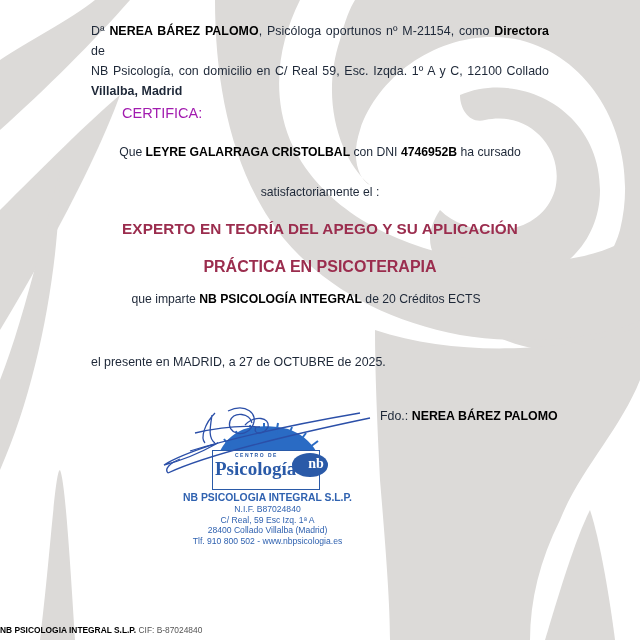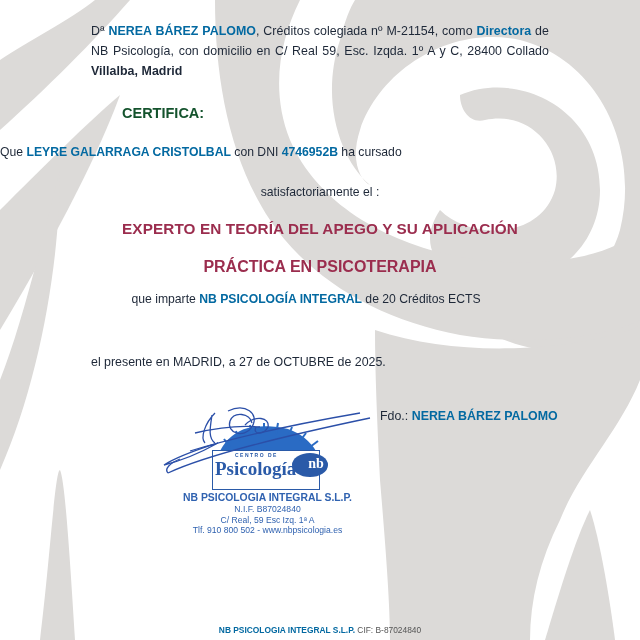--- a/index.html
+++ b/index.html
@@ -4,40 +4,40 @@
   <style>
     html, body { margin:0; padding:0; }
     body { width:640px; height:640px; background:#ffffff; position:relative; overflow:hidden;
            font-family:"Liberation Sans", sans-serif; color:#1f2a3a; }
     .bg { position:absolute; left:0; top:0; width:640px; height:640px; z-index:0; }
     .page { position:absolute; left:0; top:0; width:640px; height:640px; z-index:1; }
     .txt { position:absolute; font-size:12.4px; line-height:20px; color:#1e2838; white-space:nowrap; }
     .intro { left:91px; top:21px; width:458px; white-space:normal; text-align:justify; letter-spacing:0.05px; }
     .intro .l { display:block; text-align-last:justify; }
     .intro .l.last { text-align-last:left;font-weight:bold; }
-    b { font-weight:bold; color:#0369a1; }
-    .cert { left:122px; top:103px; font-size:14.5px; font-weight:bold; color:#14532d; }
-    .que { left:0; width:640px; top:142px; font-size:12.2px; padding-left:-10px; }
+    b { font-weight:bold; color:#000000; }
+    .cert { left:122px; top:103px; font-size:14.5px; font-weight:normal; color:#a21caf; }
+    .que { left:0; width:640px; top:142px; text-align:center; font-size:12.2px; padding-left:-10px; }
     .satis { left:0; width:640px; top:182px; text-align:center; font-size:12.2px; }
     .title1 { left:0; width:640px; top:219px; text-align:center; font-size:15.3px; font-weight:bold; color:#9b2d4e; letter-spacing:0.1px; }
     .title2 { left:0; width:640px; top:257px; text-align:center; font-size:16px; font-weight:bold; color:#9b2d4e; }
     .imparte { left:0; width:612px; top:289px; text-align:center; font-size:12.2px; }
     .closing1 { left:91px; top:337px; font-size:12.4px; }
     .closing2 { left:91px; top:352px; font-size:12.4px; }
     .fdo { left:380px; top:398px; font-size:12.4px;margin-top:8px; }
     .stamp { position:absolute; left:160px; top:403px; width:215px; height:150px; }
     .stamp-box { position:absolute; left:52px; top:47px; width:106px; height:38px; border:1.5px solid #2a5aa8; background:#fff; }
     .stamp-logo { position:absolute; left:55px; top:55px; font-family:"Liberation Serif", serif; font-size:19px; font-weight:bold; color:#2a5aa8; }
     .stamp-logo .centro { position:absolute; left:20px; top:-6px; font-size:5px; letter-spacing:1.5px; font-family:"Liberation Sans", sans-serif; }
     .stamp-nb { position:absolute; left:132px; top:50px; width:24px; height:24px; border-radius:50%; background:#2a5aa8; color:#fff;
                 font-family:"Liberation Serif", serif; font-size:14px; font-weight:bold; text-align:center; line-height:22px;padding-left:12px; }
     .stamp-lines { position:absolute; left:0; top:88px; width:215px; text-align:center; color:#3062b0; font-family:"Liberation Sans", sans-serif; }
     .stamp-lines .s1 { font-size:10.4px; font-weight:bold; line-height:13px; }
     .stamp-lines .s2 { font-size:8.6px; line-height:10.5px; }
-    .footer { left:0; width:640px; top:620px; text-align:center; font-size:8.4px; color:#222; }
+    .footer { left:0; width:640px; top:620px; font-size:8.4px; color:#222; }
     .footer span.cif { color:#555; }
   </style>
 </head>
 <body>
 
 <svg class="bg" viewBox="0 0 640 640" xmlns="http://www.w3.org/2000/svg">
   <g fill="#dcdad8">
 
     <path d="M0,130 L0,60 C30,40 70,20 95,0 L130,0 C95,40 45,90 0,130 Z"></path>
 
@@ -55,22 +55,22 @@
 
     <path d="M375,330 C420,345 470,350 520,348 C570,346 620,336 640,326 L640,380 C620,430 580,470 560,520 C540,560 530,600 530,640 L390,640 C390,600 385,540 380,480 C377,420 375,370 375,330 Z"></path>
 
     <path d="M545,640 C560,590 575,540 590,510 C600,540 610,600 615,640 Z"></path>
   </g>
 </svg>
 
 <div class="page">
 
   <div class="txt intro">
-    <span class="l"><span>Dª </span><b>NEREA BÁREZ PALOMO</b><span>, Créditos colegiada nº M-21154, como </span><b>Directora</b><span> de</span></span>
-    <span class="l">NB Psicología, con domicilio en C/ Real 59, Esc. Izqda. 1º A y C, 28400 Collado</span>
+    <span class="l"><span>Dª </span><b>NEREA BÁREZ PALOMO</b><span>, Psicóloga oportunos nº M-21154, como </span><b>Directora</b><span> de</span></span>
+    <span class="l">NB Psicología, con domicilio en C/ Real 59, Esc. Izqda. 1º A y C, 12100 Collado</span>
     <span class="l last">Villalba, Madrid</span>
   </div>
 
   <div class="txt cert">CERTIFICA:</div>
 
   <div class="txt que"><span>Que </span><b>LEYRE GALARRAGA CRISTOLBAL</b><span> con DNI </span><b>4746952B</b><span> ha cursado</span></div>
 
   <div class="txt satis">satisfactoriamente el :</div>
 
   <div class="txt title1">EXPERTO EN TEORÍA DEL APEGO Y SU APLICACIÓN</div>
@@ -113,19 +113,20 @@
         <path d="M8,70 C40,55 100,38 210,15"></path>
         <path d="M4,62 C20,52 40,46 58,40 C40,50 20,58 4,62 Z"></path>
         <path d="M8,70 C4,66 10,60 20,56"></path>
         <path d="M30,48 C70,36 130,22 200,10"></path>
       </g>
     </svg>
     <div class="stamp-lines">
       <div class="s1">NB PSICOLOGIA INTEGRAL S.L.P.</div>
       <div class="s2">N.I.F. B87024840</div>
       <div class="s2">C/ Real, 59 Esc Izq. 1ª A</div>
+      <div class="s2">28400 Collado Villalba  (Madrid)</div>
       <div class="s2">Tlf. 910 800 502 - www.nbpsicologia.es</div>
     </div>
   </div>
 
   <div class="txt footer"><b>NB PSICOLOGIA INTEGRAL S.L.P.</b><span class="cif"> CIF: B-87024840</span></div>
 
 </div>
 
 </body></html>

